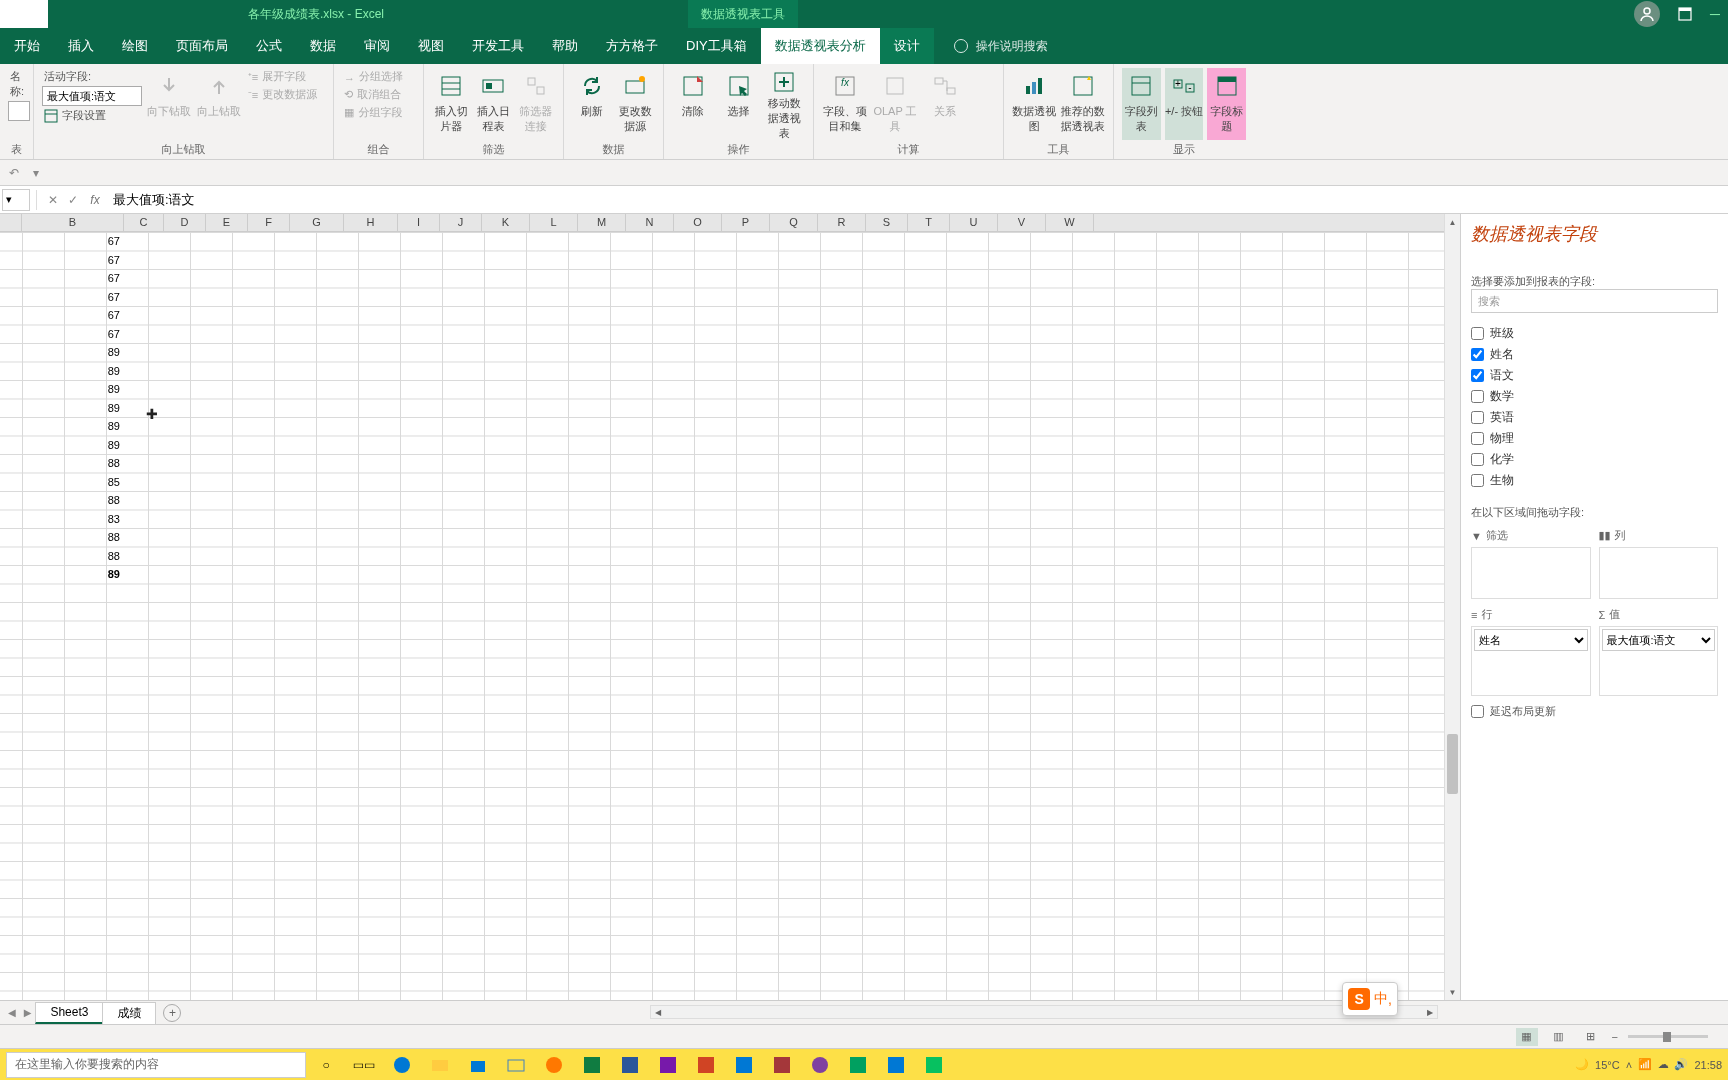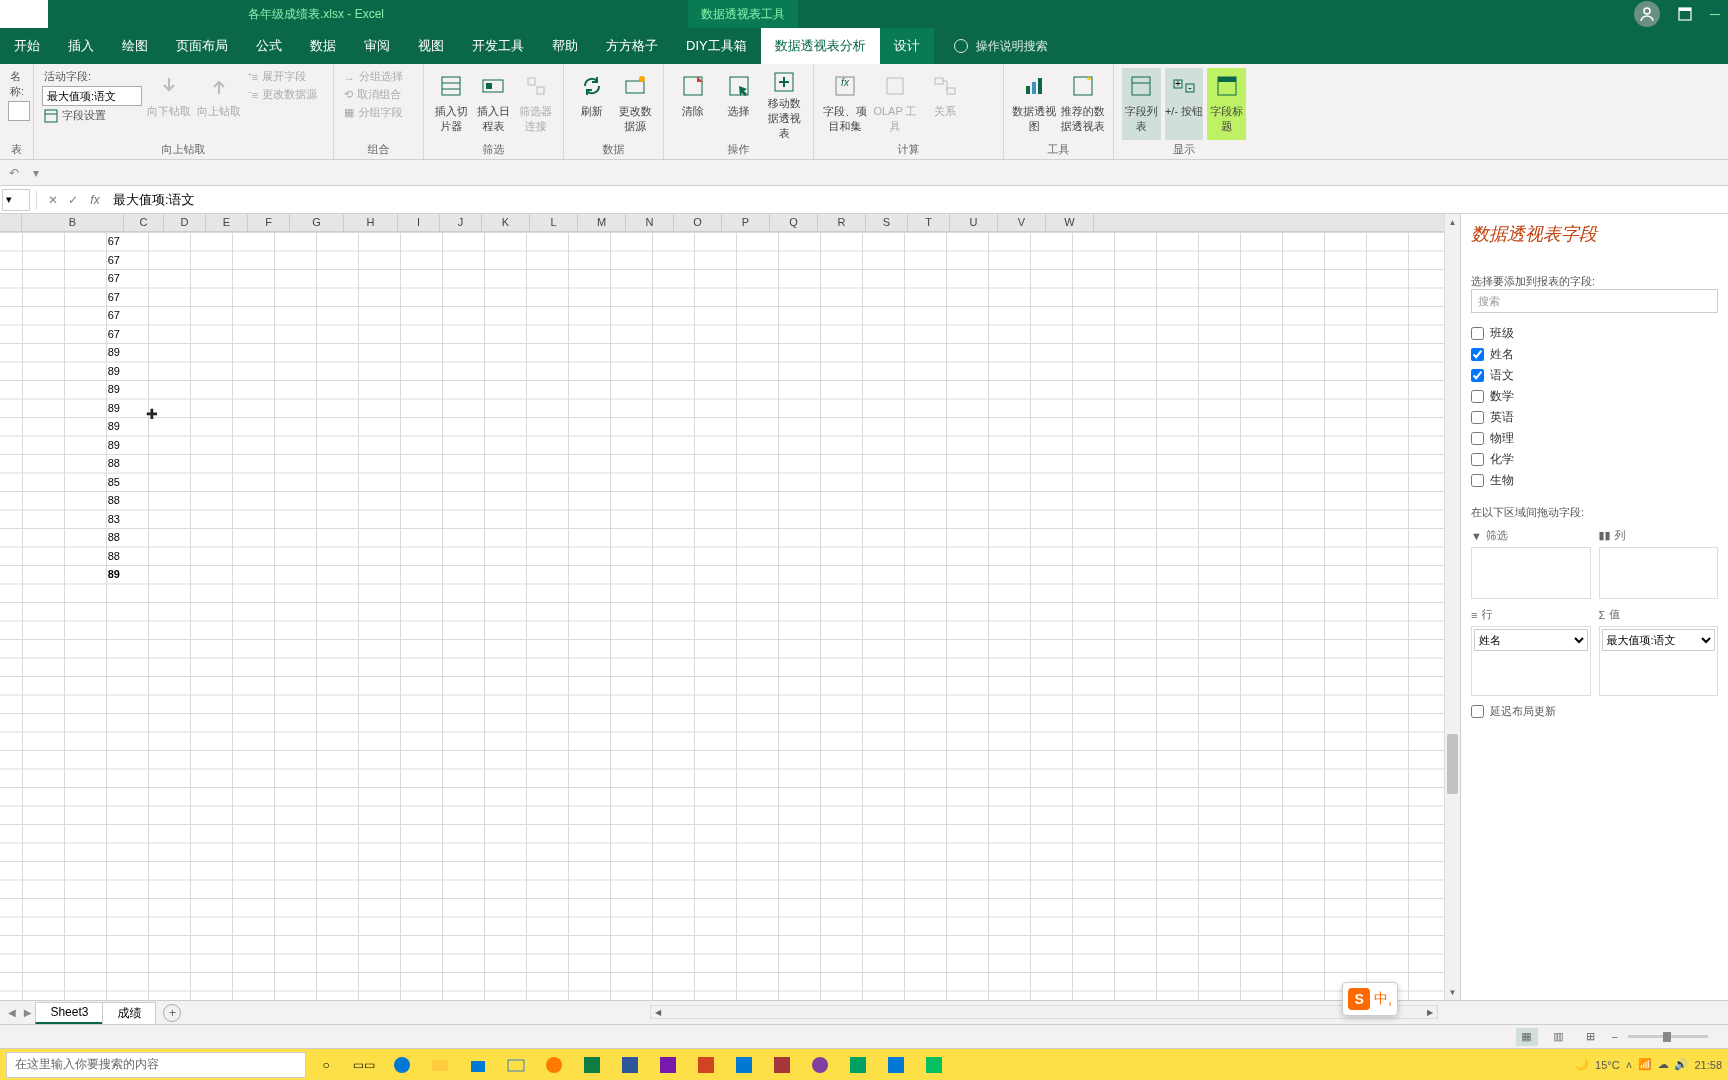--- a/index.html
+++ b/index.html
@@ -379,21 +379,21 @@
         <div class="icon-box">
             <svg width="24" height="24">
               <rect x="2" y="6" width="8" height="8" fill="none" stroke="#0a6848"></rect>
               <text x="6" y="13" font-size="10" text-anchor="middle">+</text>
               <rect x="14" y="10" width="8" height="8" fill="none" stroke="#0a6848"></rect>
               <text x="18" y="17" font-size="10" text-anchor="middle">-</text>
             </svg>
           </div>
         <span>+/- 按钮</span>
       </div>
-      <div class="big-btn" style="background:#bef264;">
+      <div class="big-btn" style="background:#f9a8d4;">
         <div class="icon-box">
             <svg width="24" height="24">
               <rect x="3" y="3" width="18" height="18" fill="none" stroke="#0a6848"></rect>
               <rect x="3" y="3" width="18" height="5" fill="#0a6848"></rect>
             </svg>
           </div>
         <span>字段标题</span>
       </div>
     </div>
     <div class="grp-label">显示</div>

